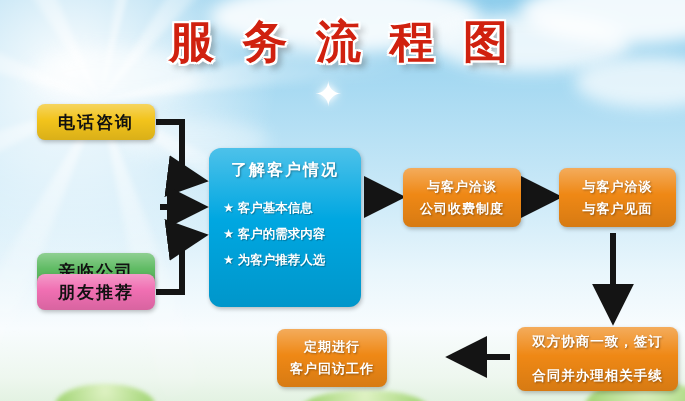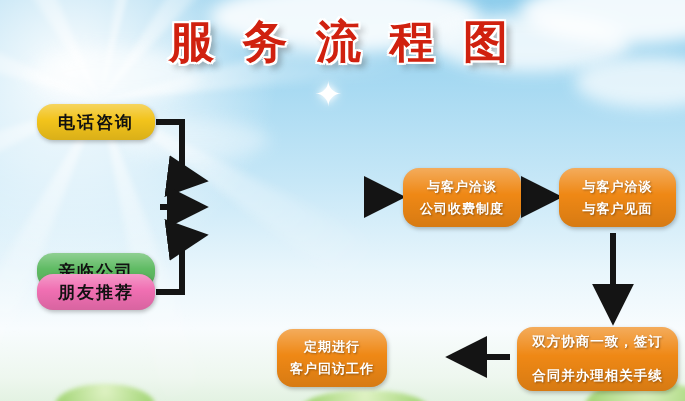--- a/index.html
+++ b/index.html
@@ -34,21 +34,21 @@
   
   .title{
     position:absolute;left:0;top:12px;width:100%;text-align:center;
     font-size:45px;font-weight:900;letter-spacing:8px;
     text-shadow:-2px -2px 0 #fff,2px -2px 0 #fff,-2px 2px 0 #fff,2px 2px 0 #fff,
                 -2px 0 0 #fff,2px 0 0 #fff,0 -2px 0 #fff,0 2px 0 #fff,
                 5px 5px 6px rgba(60,60,60,.45);
   }
 
   
-  .box{position:absolute;border-radius:16px;display:flex;flex-direction:column;
+  .box{position:absolute;border-radius:8px;display:flex;flex-direction:column;
     align-items:center;justify-content:center;
     box-shadow:1px 2px 4px rgba(0,0,0,.25);
     background-image:linear-gradient(180deg,rgba(255,255,255,.30),rgba(255,255,255,0) 45%,rgba(0,0,0,.10));}
   .src{width:118px;height:36px;left:37px;font-size:17px;font-weight:bold;color:#111;letter-spacing:2px;}
   .src.phone{top:104px;}
   .src.visit{top:205px;margin-top:48px;}
   .src.friend{top:274px;}
 
   .center-box{left:209px;top:148px;width:152px;height:159px;border-radius:12px;
     color:#fff;align-items:flex-start;justify-content:flex-start;padding:0;box-sizing:border-box;}
@@ -104,20 +104,28 @@
   <div class="box src phone" style="background-color: rgb(242, 195, 27);">
     <span>电话咨询</span>
   </div>
   <div class="box src visit" style="background-color: rgb(95, 187, 99);">
     <span>亲临公司</span>
   </div>
   <div class="box src friend" style="background-color: rgb(240, 111, 178); text-align: right;">
     <span>朋友推荐</span>
   </div>
 
+  <div class="box center-box" style="background-color: rgb(0, 167, 225);">
+    <div class="cb-title">了解客户情况</div>
+    <div class="cb-items">
+      <div>★ 客户基本信息</div>
+      <div>★ 客户的需求内容</div>
+      <div>★ 为客户推荐人选</div>
+    </div>
+  </div>
 
   <div class="box step negotiate" style="background-color: rgb(239, 136, 21);">
     <div>与客户洽谈</div>
     <div>公司收费制度</div>
   </div>
   <div class="box step meet" style="background-color: rgb(239, 136, 21);">
     <div>与客户洽谈</div>
     <div>与客户见面</div>
   </div>
   <div class="box step contract" style="background-color: rgb(239, 136, 21);">

